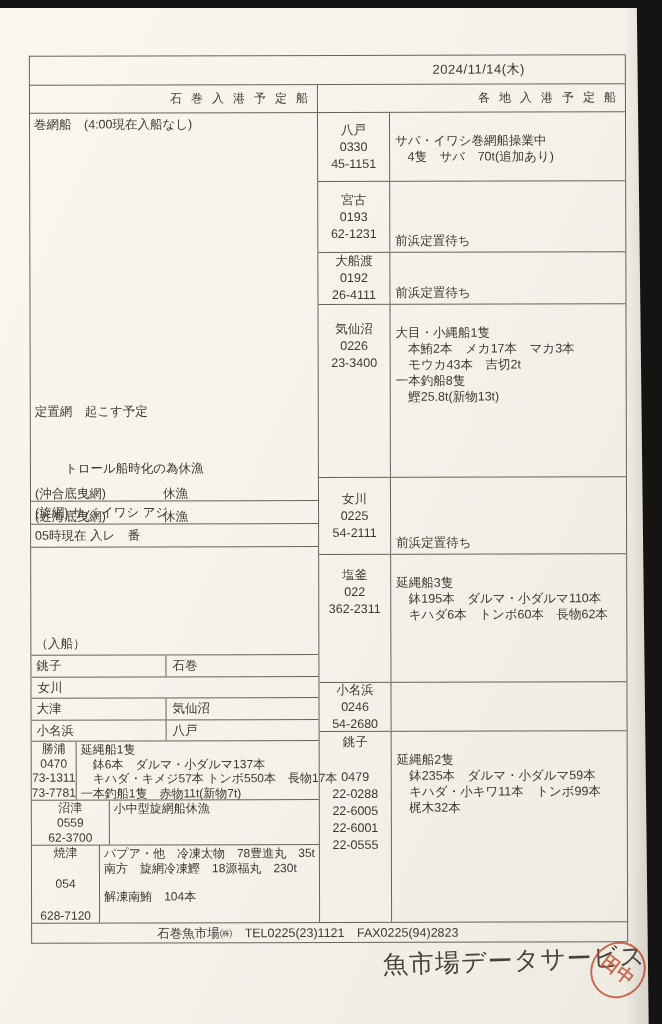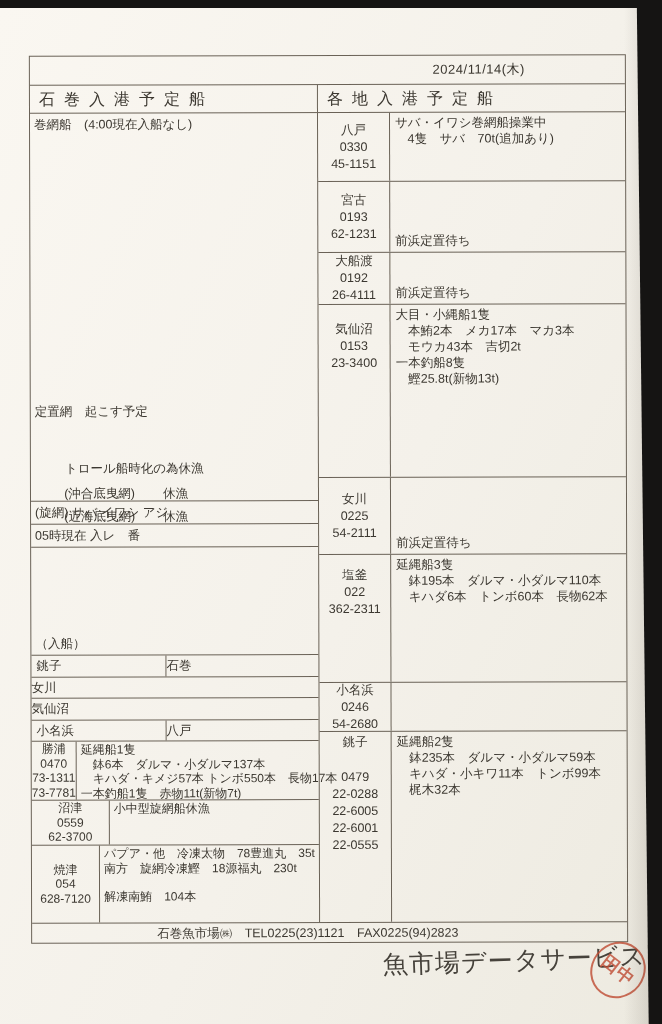--- a/index.html
+++ b/index.html
@@ -22,58 +22,58 @@
     pointer-events:none;
   }
   .table {
     position:absolute; left:30px; top:47px; width:597px; height:888px;
     border:1px solid #6a6257;
     transform:rotate(-0.15deg);
     font-size:12.5px;
   }
   .date-row { height:29px; border-bottom:1px solid #6a6257; text-align:right; line-height:28px; padding-right:100px; font-size:13px; letter-spacing:0.5px; }
   .header-row { height:28px; border-bottom:1px solid #6a6257; display:flex; }
-  .hcell { line-height:27px; text-align:left; font-size:16px; letter-spacing:9px; padding-left:9px; }
+  .hcell { line-height:27px; text-align:right; font-size:12px; letter-spacing:9px; padding-left:9px; }
   .hcell.l { width:288px; border-right:1px solid #6a6257; }
   .hcell.r { flex:1; }
   .tbody { display:flex; height:809px; }
   .col-left { width:288px; border-right:1px solid #6a6257; display:flex; flex-direction:column; }
   .col-right { flex:1; display:flex; flex-direction:column; }
   .footer-row { height:21px; border-top:1px solid #6a6257; line-height:20px; padding-left:125px; font-size:12.5px; white-space:pre; }
 
   .ln { white-space:pre; line-height:16px; }
 
   
   .cellA { height:387px; position:relative; }
   .cellA .ln { position:absolute; left:4px; }
   .trawlrow { position:absolute; left:4px; width:260px; }
-  .trawlrow .gear { display:inline-block; width:100px; white-space:pre;text-align:right; }
+  .trawlrow .gear { display:inline-block; width:100px; white-space:pre; }
   .trawlrow .status { display:inline-block; margin-left:28px; white-space:pre; }
   .row-senami { height:23px; border-top:1px solid #6a6257; padding:3px 4px; white-space:pre; }
   .row-time { height:23px; border-top:1px solid #6a6257; padding:3px 4px; white-space:pre; }
   .cell-nyusen-label { height:108px; border-top:1px solid #6a6257; display:flex; align-items:flex-end; padding:0 8px 2px 4px; white-space:pre; }
   .nyusen { height:86px; display:flex; flex-direction:column; }
   .nrow { flex:1; border-top:1px solid #6a6257; display:flex; }
   .ncell-from { width:135px; border-right:1px solid #6a6257; padding-left:5px; line-height:20px; white-space:pre; }
-  .ncell-to { flex:1; line-height:20px; white-space:pre; }
+  .ncell-to { flex:1; padding-left:6px; line-height:20px; white-space:pre; }
 
   
   .lblock { border-top:1px solid #6a6257; display:flex; }
-  .lport { width:78px; border-right:1px solid #6a6257; text-align:center; display:flex; flex-direction:column; justify-content:center; font-size:12px; line-height:14.5px; white-space:pre; }
+  .lport { width:78px; border-right:1px solid #6a6257; text-align:center; display:flex; flex-direction:column; justify-content:space-between; font-size:12px; line-height:14.5px; white-space:pre; }
   .lcontent { flex:1; padding:1px 4px; font-size:12px; }
   .lcontent .ln { line-height:14.5px; }
   .lcontent .gap { margin-top:14px; }
 
   
   .rblock { display:flex; }
   .rblock + .rblock { border-top:1px solid #6a6257; }
   .rport { width:72px; border-right:1px solid #6a6257; text-align:center; display:flex; flex-direction:column; justify-content:center; line-height:17px; white-space:pre; }
   .rport.top { justify-content:flex-start; padding-top:2px; }
   .rport .pgap { margin-top:18px; }
-  .rcontent { flex:1; padding:2px 5px; position:relative; }
+  .rcontent { flex:1; padding:20px 5px; position:relative; }
   .bottomline { position:absolute; left:5px; bottom:2px; white-space:pre; }
 
   .signature {
     position:absolute; left:383px; top:936px; width:250px;
     font-family:"Liberation Serif", serif; font-size:25px; color:#46423b;
     transform:rotate(-2deg); letter-spacing:1px; white-space:pre;
   }
   .seal {
     position:absolute; left:591px; top:933px; width:54px; height:58px;
     border:2.5px solid #bf4b33; border-radius:50%;
@@ -120,20 +120,21 @@
 
         <div class="nyusen">
           <div class="nrow">
             <div class="ncell-from">銚子</div>
             <div class="ncell-to">石巻</div>
           </div>
           <div class="nrow">
             <div class="ncell-to">女川</div>
           </div>
           <div class="nrow">
+            <div class="ncell-from">大津</div>
             <div class="ncell-to">気仙沼</div>
           </div>
           <div class="nrow">
             <div class="ncell-from">小名浜</div>
             <div class="ncell-to">八戸</div>
           </div>
         </div>
 
         <div class="lblock" style="height:59px">
           <div class="lport">
@@ -208,21 +209,21 @@
             <div>26-4111</div>
           </div>
           <div class="rcontent">
             <div class="bottomline">前浜定置待ち</div>
           </div>
         </div>
 
         <div class="rblock" style="height:173px">
           <div class="rport" style="justify-content:flex-start; padding-top:16px">
             <div>気仙沼</div>
-            <div>0153</div>
+            <div>0226</div>
             <div>23-3400</div>
           </div>
           <div class="rcontent">
             <div class="ln">大目・小縄船1隻</div>
             <div class="ln">　本鮪2本　メカ17本　マカ3本</div>
             <div class="ln">　モウカ43本　吉切2t</div>
             <div class="ln">一本釣船8隻</div>
             <div class="ln">　鰹25.8t(新物13t)</div>
           </div>
         </div>

